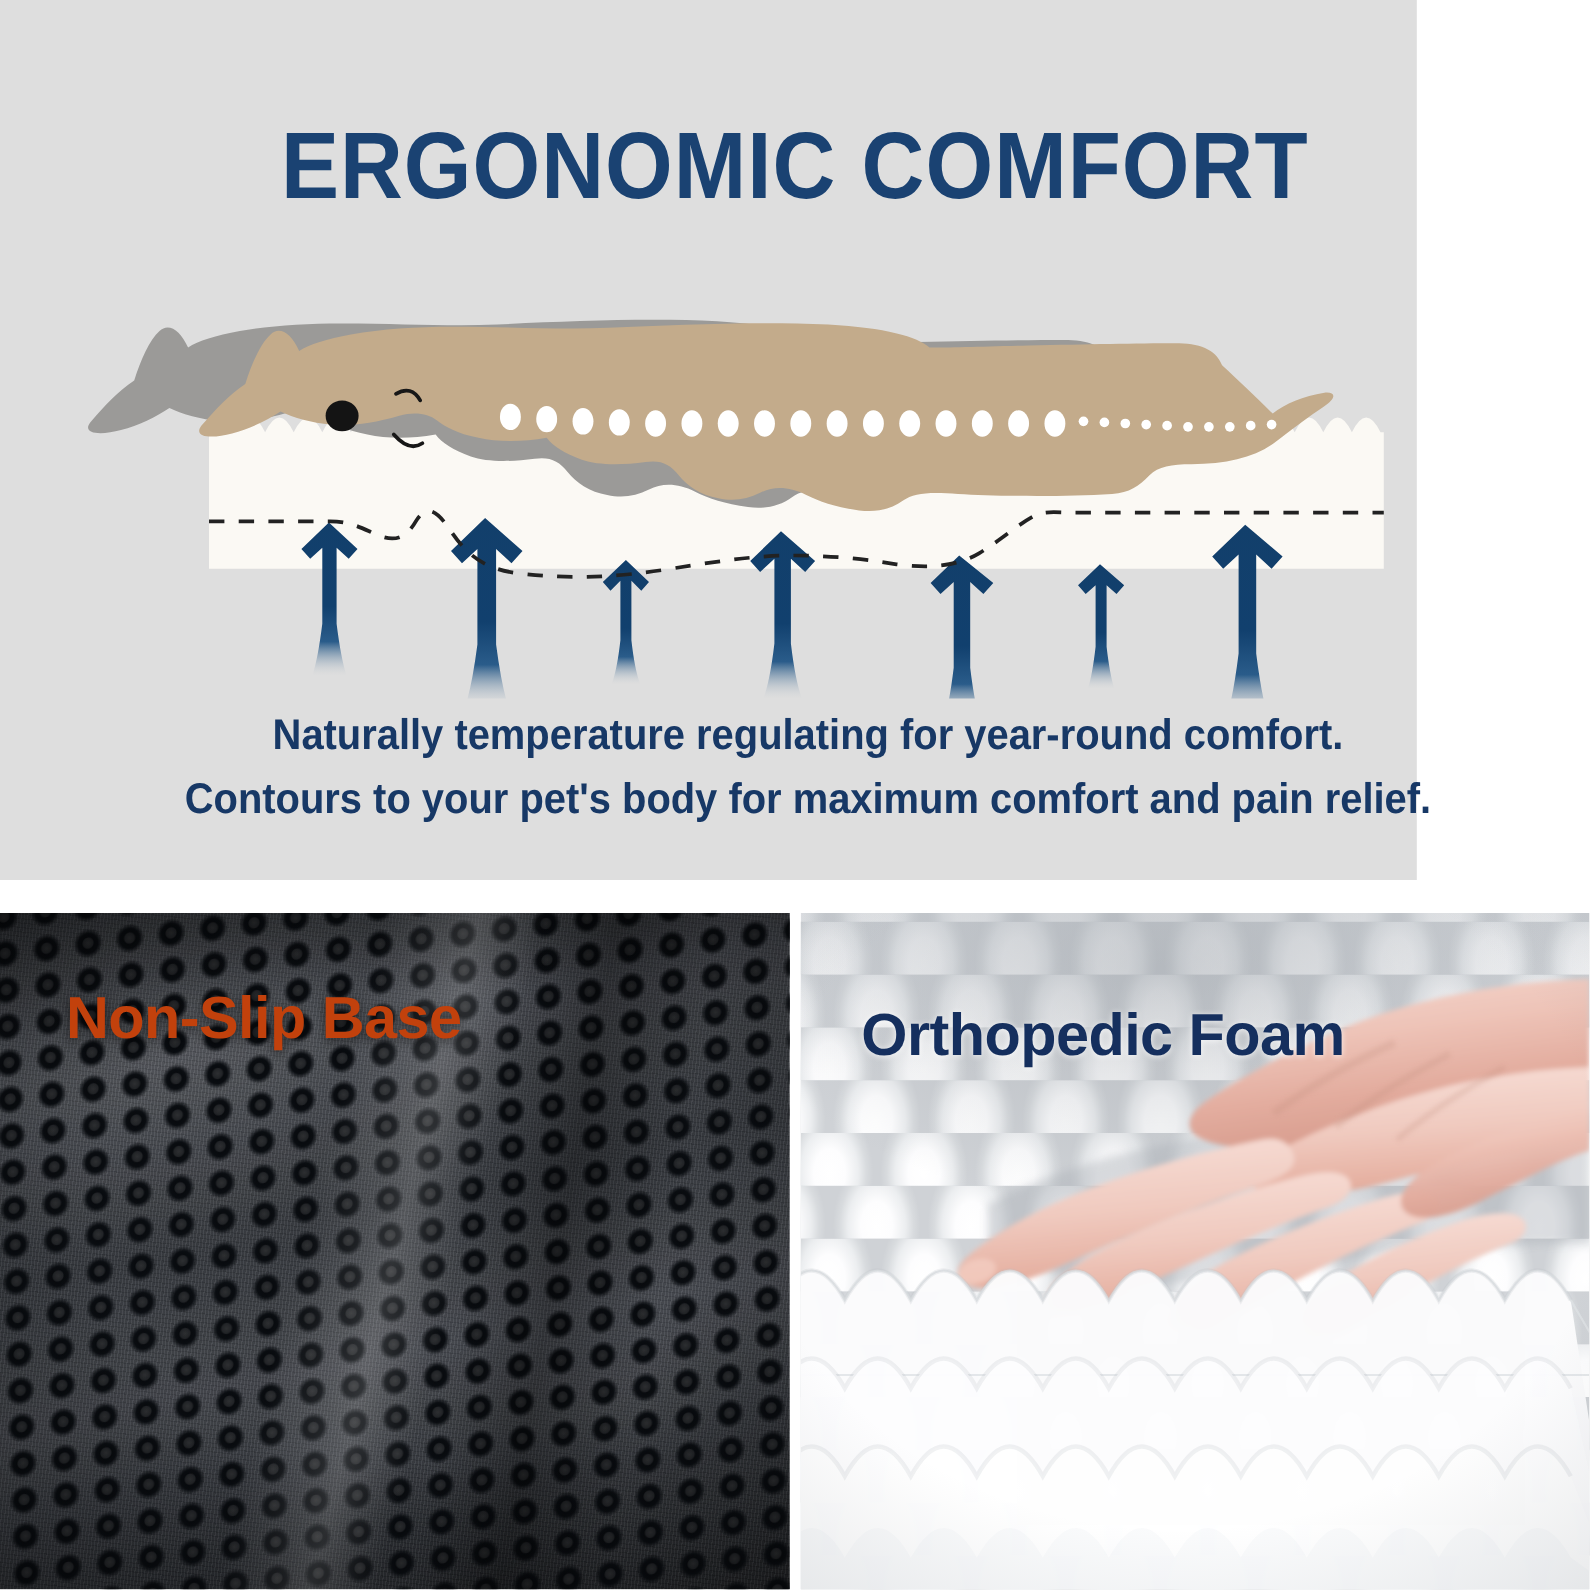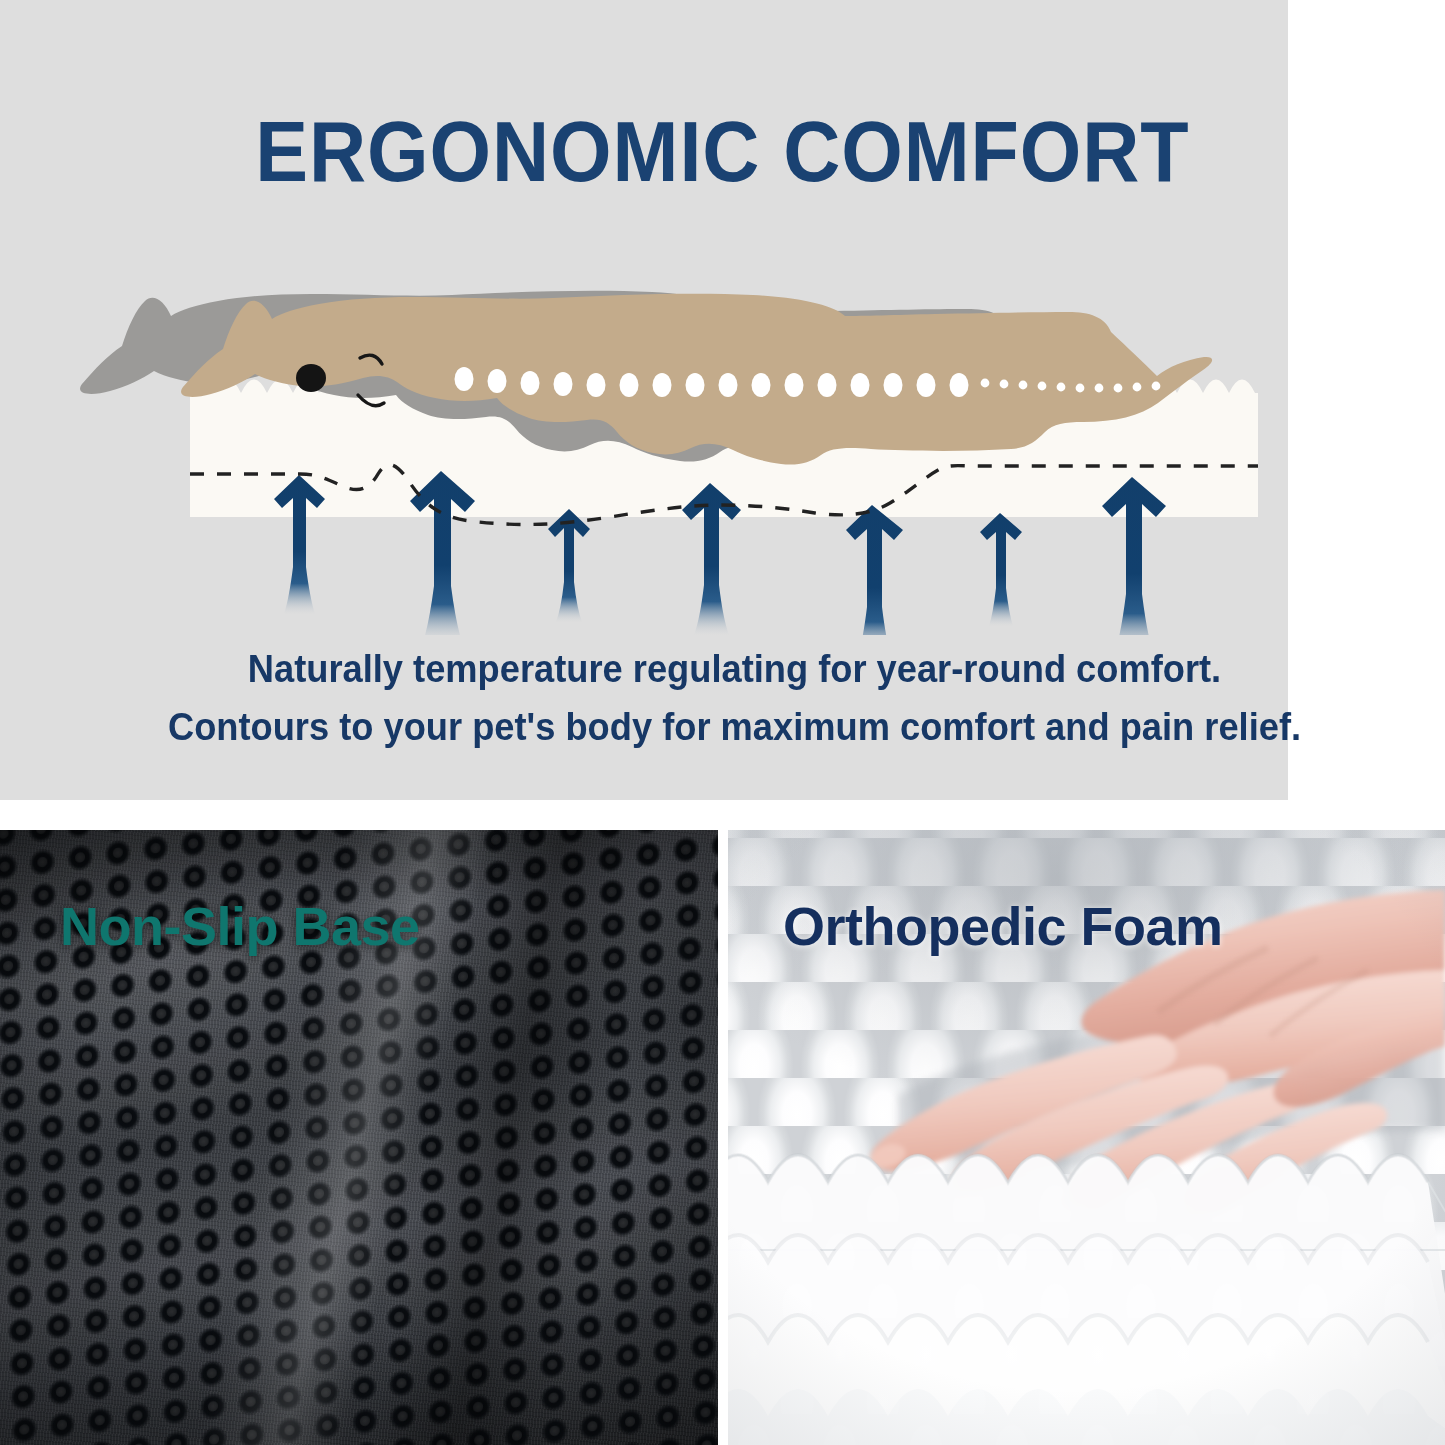--- a/index.html
+++ b/index.html
@@ -63,25 +63,25 @@
   }
   #panel-left{ left:0; width:718px; }
   #panel-right{ left:728px; width:717px; }
 
   .panel-label{
     position:absolute; z-index:8; font-weight:700;
     font-size:54px; letter-spacing:-0.5px;
     white-space:nowrap;
   }
   #label-left{
-    left:60px; top:65px; color:#0f766e;
+    left:60px; top:65px; color:#c2410c;
     text-shadow:0 2px 10px rgba(0,0,0,.55);
   }
   #label-right{
-    left:55px; top:65px; color:#152f5e;
+    left:55px; top:80px; color:#152f5e;
     text-shadow:0 1px 6px rgba(255,255,255,.8);
   }
 
   
   .fabric-base{
     position:absolute; inset:0;
     background:
       radial-gradient(ellipse 70% 55% at 22% 18%, rgba(255,255,255,.085), rgba(255,255,255,0) 62%),
       radial-gradient(ellipse 62% 48% at 78% 72%, rgba(255,255,255,.055), rgba(255,255,255,0) 60%),
       linear-gradient(168deg,#2e3136 0%, #44474d 22%, #35383d 44%, #42454b 62%, #2c2f34 82%, #232528 100%);

